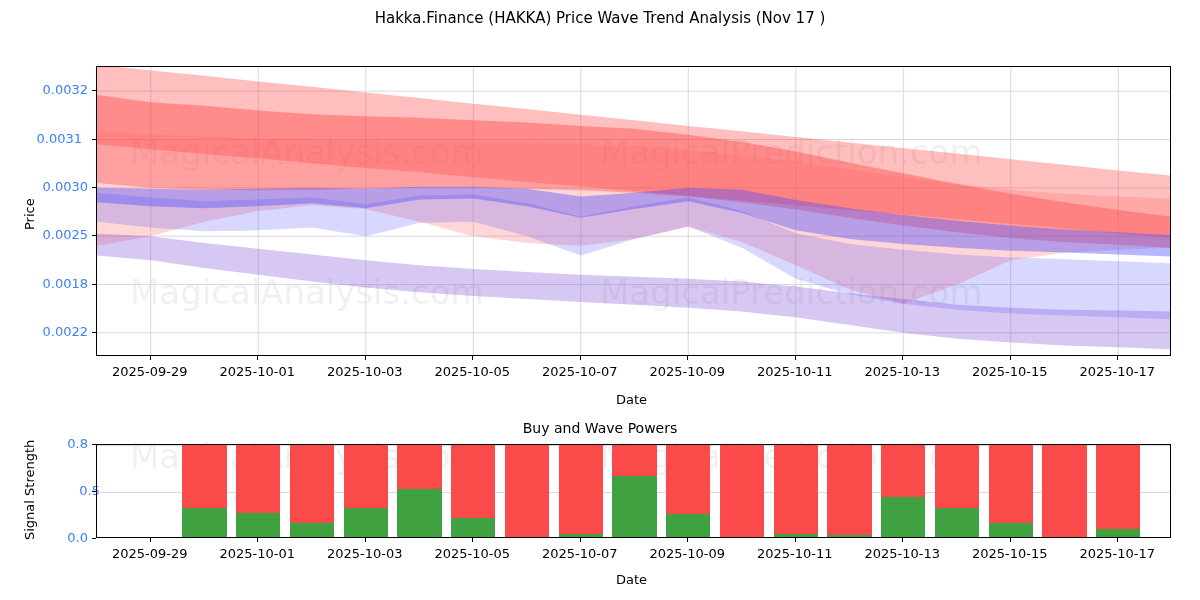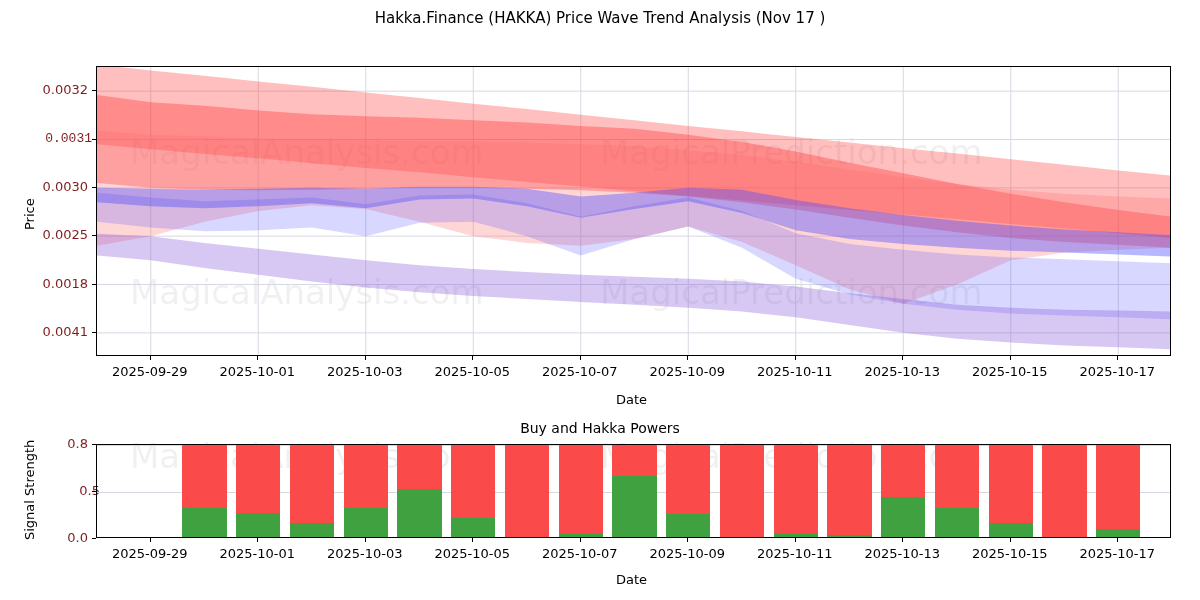--- a/index.html
+++ b/index.html
@@ -21,21 +21,21 @@
   #plot-top{left:96px;top:66px;width:1075px;height:290px;}
   
   #plot-bottom{left:96px;top:444px;width:1075px;height:94px;}
 
   
   .wm{position:absolute;color:#000;opacity:0.055;font-size:34px;white-space:nowrap;
       font-family:"DejaVu Sans","Liberation Sans",sans-serif;pointer-events:none;}
 
   
   .tick-lbl{position:absolute;font-size:13px;color:#000;white-space:nowrap;}
-  .ytick-lbl{position:absolute;font-size:13px;color:#7f1d1d;text-align:right;white-space:nowrap;}
+  .ytick-lbl{position:absolute;font-size:13px;color:#3b82f6;text-align:right;white-space:nowrap;}
   .axis-title{position:absolute;font-size:13px;color:#000;white-space:nowrap;}
   .axis-title.vert{transform-origin:0 0;transform:rotate(-90deg);}
   .tickmark{position:absolute;background:#000;}
   .gridline{position:absolute;background:#d8d8e4;}
   .subtitle-mid{position:absolute;width:1200px;text-align:center;font-size:14px;color:#000;}
 
   
   .bar-green{position:absolute;background:#3fa13f;}
   .bar-red{position:absolute;background:#fb4a4a;}
 
@@ -48,29 +48,29 @@
 
   <div class="title-block">
     <div class="title-line">Hakka.Finance (HAKKA) Price Wave Trend Analysis (Nov 17 )</div>
   </div>
 
   <div id="ytitle-top-wrap">
     <div class="axis-title vert" style="left:22px;top:230px;">Price</div>
   </div>
 
   <div id="yticks-top">
-      <div class="ytick-lbl" style="left: 18px; width: 70px; top: 323.833px;">0.0041</div>
+      <div class="ytick-lbl" style="left: 18px; width: 70px; top: 323.833px;">0.0022</div>
       <div class="tickmark" style="left: 92px; top: 331.833px; width: 4px; height: 1px;"></div>
       <div class="ytick-lbl" style="left: 18px; width: 70px; top: 275.5px;">0.0018</div>
       <div class="tickmark" style="left: 92px; top: 283.5px; width: 4px; height: 1px;"></div>
       <div class="ytick-lbl" style="left: 18px; width: 70px; top: 227.167px;">0.0025</div>
       <div class="tickmark" style="left: 92px; top: 235.167px; width: 4px; height: 1px;"></div>
       <div class="ytick-lbl" style="left: 18px; width: 70px; top: 178.833px;">0.0030</div>
       <div class="tickmark" style="left: 92px; top: 186.833px; width: 4px; height: 1px;"></div>
-      <div class="ytick-lbl" style="left: 22px; width: 70px; top: 130.5px; font-family: Liberation Mono, monospace;">0.0031</div>
+      <div class="ytick-lbl" style="left: 12px; width: 70px; top: 130.5px;">0.0031</div>
       <div class="tickmark" style="left: 92px; top: 138.5px; width: 4px; height: 1px;"></div>
       <div class="ytick-lbl" style="left: 18px; width: 70px; top: 82.1667px;">0.0032</div>
       <div class="tickmark" style="left: 92px; top: 90.1667px; width: 4px; height: 1px;"></div>
     </div>
   <div id="xticks-top">
       <div class="tick-lbl" style="left: 102.75px; top: 364px; width: 94px; text-align: center;">2025-09-29</div>
       <div class="tickmark" style="left: 149.75px; top: 356px; width: 1px; height: 4px;"></div>
       <div class="tick-lbl" style="left: 210.25px; top: 364px; width: 94px; text-align: center;">2025-10-01</div>
       <div class="tickmark" style="left: 257.25px; top: 356px; width: 1px; height: 4px;"></div>
       <div class="tick-lbl" style="left: 317.75px; top: 364px; width: 94px; text-align: center;">2025-10-03</div>
@@ -118,21 +118,21 @@
         <line x1="1021.25" y1="0" x2="1021.25" y2="290" stroke="#d8d8e4" stroke-width="1"></line>
         <path d="M0.00 -2.42 L53.75 3.38 L107.50 8.70 L161.25 14.50 L215.00 19.82 L268.75 25.62 L322.50 30.93 L376.25 36.73 L430.00 42.05 L483.75 47.85 L537.50 53.17 L591.25 58.97 L645.00 64.28 L698.75 70.08 L752.50 75.40 L806.25 81.20 L860.00 86.52 L913.75 92.32 L967.50 97.63 L1021.25 103.43 L1075.00 108.75 L1075.00 171.10 L1021.25 166.27 L967.50 161.43 L913.75 157.08 L860.00 152.25 L806.25 147.42 L752.50 143.07 L698.75 138.23 L645.00 133.40 L591.25 129.05 L537.50 124.22 L483.75 119.38 L430.00 115.03 L376.25 110.20 L322.50 105.37 L268.75 101.02 L215.00 96.18 L161.25 91.35 L107.50 87.00 L53.75 82.17 L0.00 77.33 Z" fill="#ff2a2a" fill-opacity="0.3" stroke="none"></path>
         <path d="M0.00 28.03 L53.75 35.28 L107.50 38.67 L161.25 43.50 L215.00 47.37 L268.75 49.30 L322.50 50.75 L376.25 53.17 L430.00 55.58 L483.75 58.97 L537.50 61.87 L591.25 67.67 L645.00 74.92 L698.75 84.58 L752.50 95.70 L806.25 106.33 L860.00 116.97 L913.75 126.63 L967.50 135.33 L1021.25 143.07 L1075.00 149.83 L1075.00 180.77 L1021.25 177.87 L967.50 174.97 L913.75 171.10 L860.00 165.30 L806.25 158.53 L752.50 150.80 L698.75 142.58 L645.00 135.33 L591.25 129.53 L537.50 125.67 L483.75 123.25 L430.00 121.80 L376.25 120.83 L322.50 120.83 L268.75 121.80 L215.00 122.77 L161.25 123.25 L107.50 122.77 L53.75 120.83 L0.00 116.00 Z" fill="#ff2a2a" fill-opacity="0.35" stroke="none"></path>
         <path d="M0.00 63.80 L53.75 67.67 L107.50 69.60 L161.25 71.53 L215.00 72.50 L268.75 73.47 L322.50 73.95 L376.25 74.43 L430.00 75.40 L483.75 77.33 L537.50 79.27 L591.25 83.13 L645.00 87.97 L698.75 94.73 L752.50 102.47 L806.25 110.20 L860.00 116.97 L913.75 122.77 L967.50 126.63 L1021.25 129.53 L1075.00 131.47 L1075.00 180.77 L1021.25 182.70 L967.50 185.60 L913.75 193.33 L860.00 217.50 L806.25 236.83 L752.50 222.33 L698.75 198.17 L645.00 174.97 L591.25 159.50 L537.50 172.07 L483.75 178.83 L430.00 175.93 L376.25 169.17 L322.50 154.67 L268.75 142.10 L215.00 138.23 L161.25 144.03 L107.50 154.67 L53.75 169.17 L0.00 178.83 Z" fill="#ff6b6b" fill-opacity="0.28" stroke="none"></path>
         <path d="M0.00 120.83 L53.75 121.80 L107.50 122.77 L161.25 121.80 L215.00 120.83 L268.75 121.80 L322.50 119.87 L376.25 119.87 L430.00 121.80 L483.75 129.53 L537.50 125.67 L591.25 120.83 L645.00 122.77 L698.75 132.92 L752.50 141.13 L806.25 147.90 L860.00 153.70 L913.75 158.53 L967.50 162.40 L1021.25 165.30 L1075.00 168.20 L1075.00 189.47 L1021.25 187.53 L967.50 185.60 L913.75 183.67 L860.00 180.77 L806.25 176.90 L752.50 172.07 L698.75 163.37 L645.00 145.97 L591.25 134.37 L537.50 142.10 L483.75 150.80 L430.00 139.20 L376.25 131.47 L322.50 132.43 L268.75 141.13 L215.00 136.30 L161.25 139.20 L107.50 141.13 L53.75 139.20 L0.00 135.33 Z" fill="#4a4aff" fill-opacity="0.4" stroke="none"></path>
         <path d="M0.00 125.67 L53.75 130.50 L107.50 134.37 L161.25 132.43 L215.00 130.50 L268.75 137.27 L322.50 128.57 L376.25 127.60 L430.00 136.30 L483.75 149.83 L537.50 139.20 L591.25 130.50 L645.00 144.03 L698.75 166.27 L752.50 176.90 L806.25 182.70 L860.00 187.53 L913.75 190.43 L967.50 192.37 L1021.25 194.30 L1075.00 196.23 L1075.00 252.30 L1021.25 250.37 L967.50 248.43 L913.75 246.50 L860.00 242.63 L806.25 236.83 L752.50 227.17 L698.75 211.70 L645.00 180.77 L591.25 159.50 L537.50 172.07 L483.75 188.50 L430.00 169.17 L376.25 154.67 L322.50 155.63 L268.75 169.17 L215.00 160.47 L161.25 163.37 L107.50 164.33 L53.75 160.47 L0.00 154.67 Z" fill="#4a4aff" fill-opacity="0.22" stroke="none"></path>
         <path d="M0.00 166.75 L53.75 169.17 L107.50 175.93 L161.25 181.73 L215.00 187.53 L268.75 193.33 L322.50 198.17 L376.25 202.03 L430.00 204.93 L483.75 207.83 L537.50 209.77 L591.25 211.70 L645.00 214.60 L698.75 219.43 L752.50 226.20 L806.25 232.00 L860.00 237.80 L913.75 240.70 L967.50 242.63 L1021.25 243.60 L1075.00 244.57 L1075.00 282.27 L1021.25 280.33 L967.50 278.40 L913.75 275.50 L860.00 271.63 L806.25 265.83 L752.50 258.10 L698.75 250.37 L645.00 244.57 L591.25 240.70 L537.50 237.80 L483.75 234.90 L430.00 232.00 L376.25 229.10 L322.50 225.23 L268.75 220.40 L215.00 214.60 L161.25 207.83 L107.50 201.07 L53.75 193.33 L0.00 188.50 Z" fill="#7a4ad6" fill-opacity="0.3" stroke="none"></path>
       </svg>
   </div>
 
-  <div class="subtitle-mid" style="left:0;top:420px;">Buy and Hakka Powers</div>
+  <div class="subtitle-mid" style="left:0;top:420px;">Buy and Wave Powers</div>
 
   <div class="axis-title vert" style="left:22px;top:540px;">Signal Strength</div>
 
   <div id="yticks-bottom">
       <div class="ytick-lbl" style="left: 38px; width: 50px; top: 530px;">0.0</div>
       <div class="tickmark" style="left: 92px; top: 538px; width: 4px; height: 1px;"></div>
       <div class="ytick-lbl" style="left: 50px; width: 50px; top: 483px;">0.5</div>
       <div class="tickmark" style="left: 92px; top: 491px; width: 4px; height: 1px;"></div>
       <div class="ytick-lbl" style="left: 38px; width: 50px; top: 436px;">0.8</div>
       <div class="tickmark" style="left: 92px; top: 444px; width: 4px; height: 1px;"></div>

